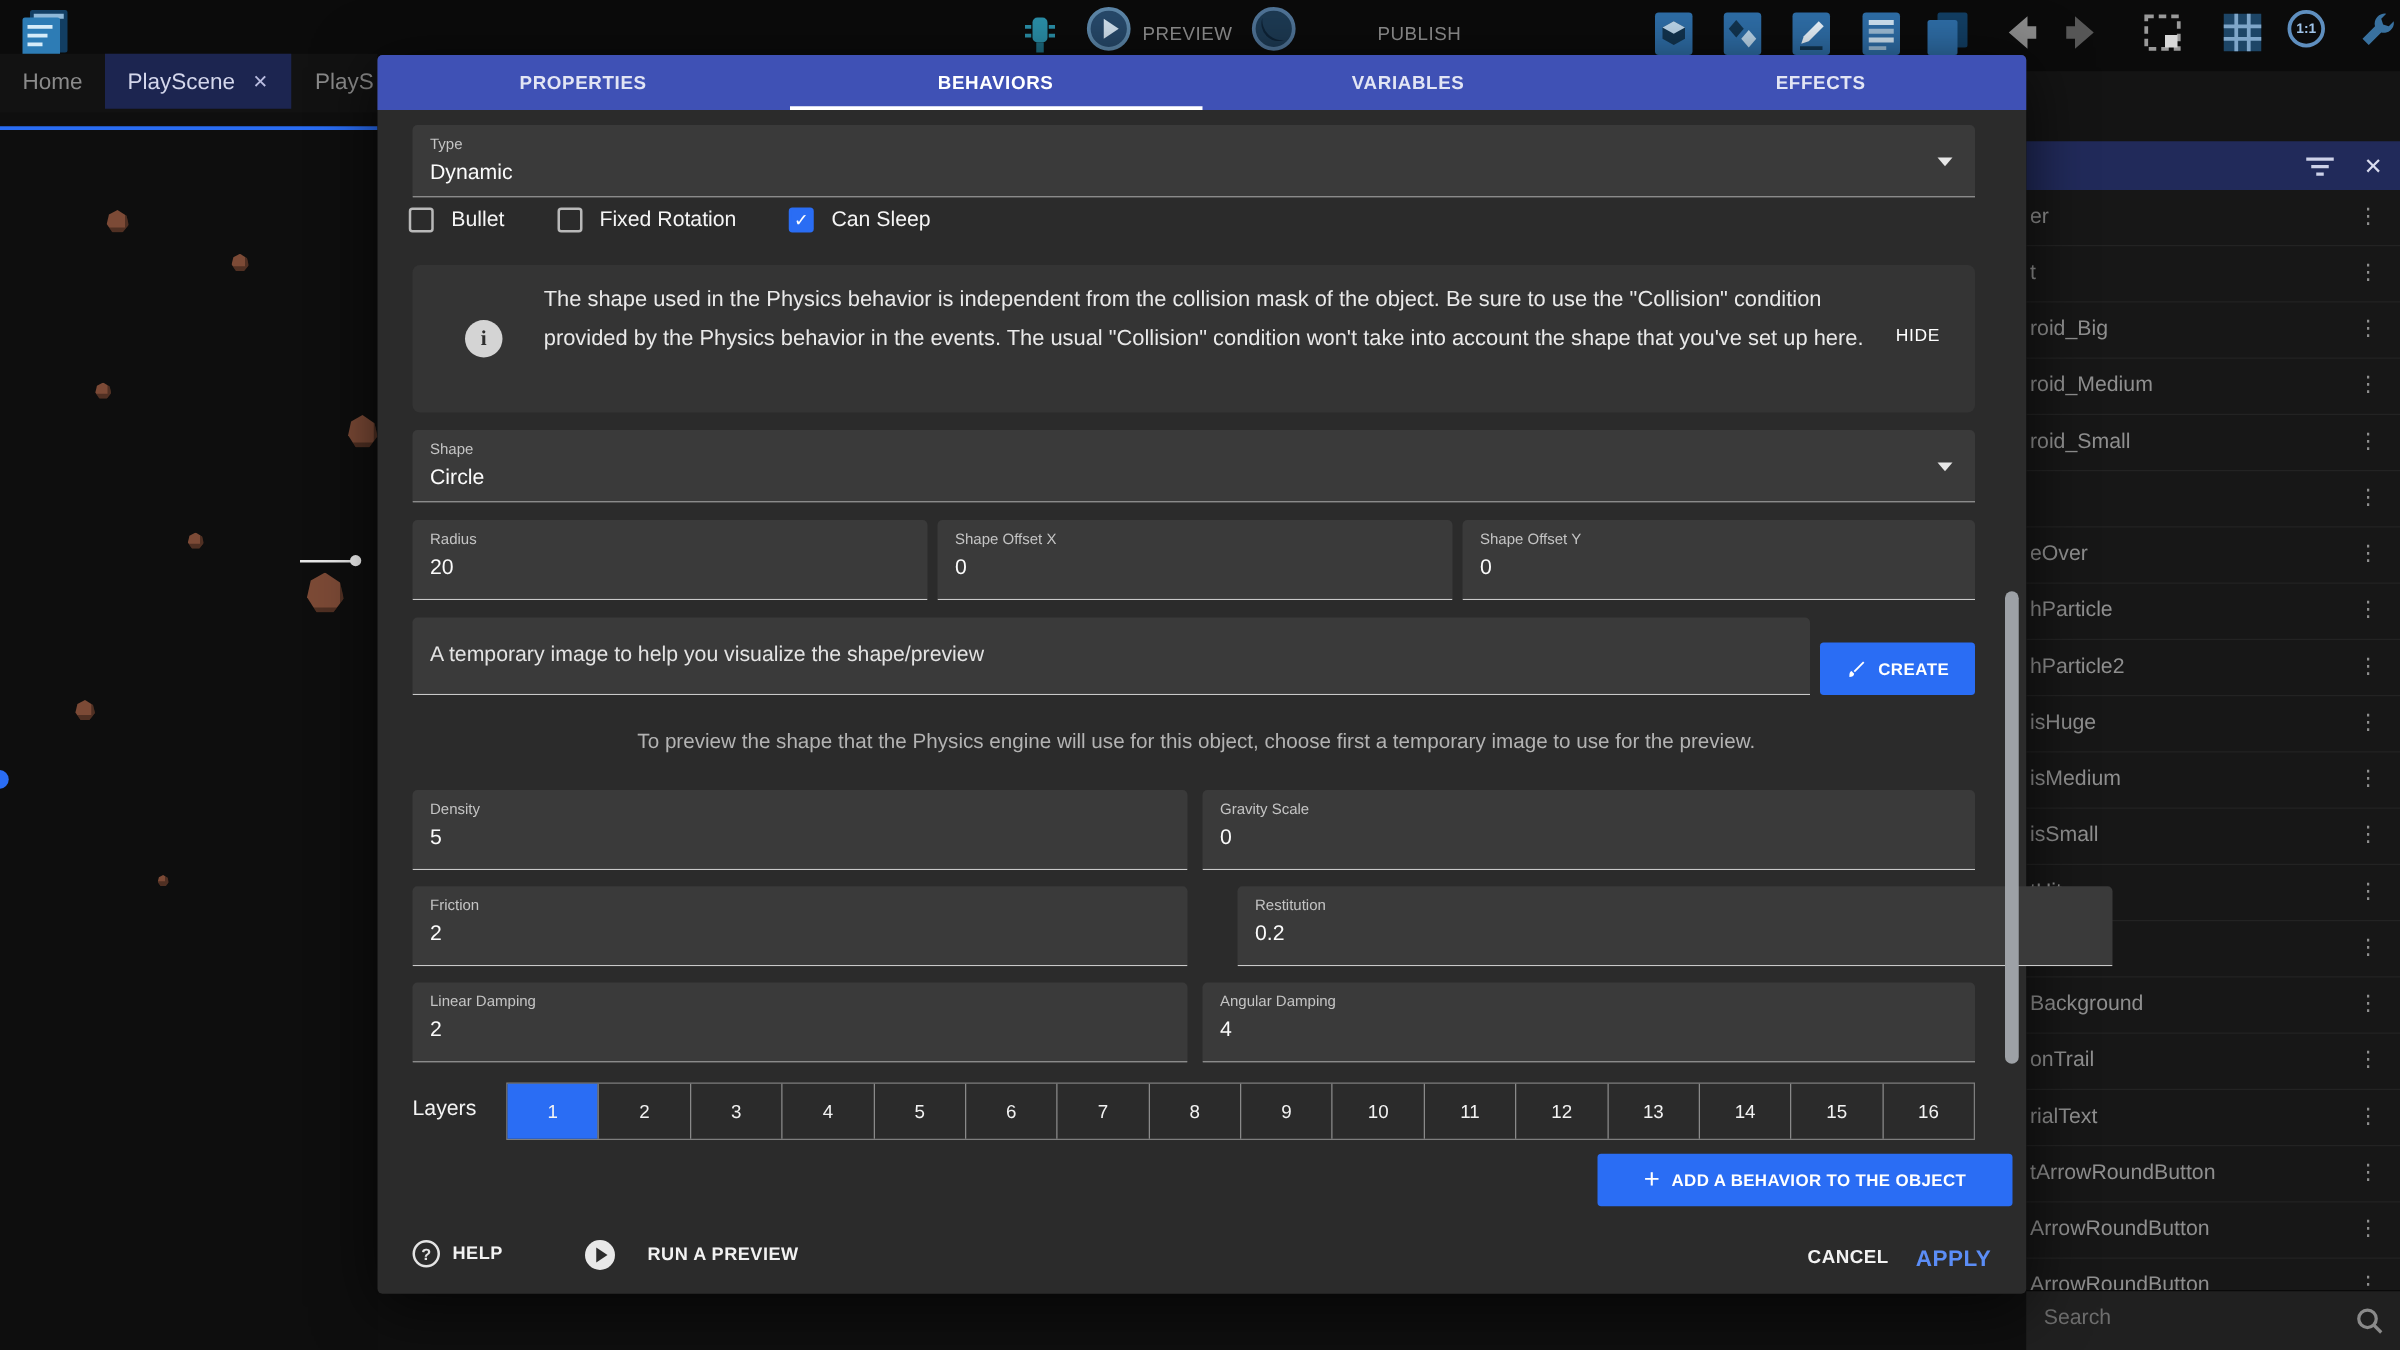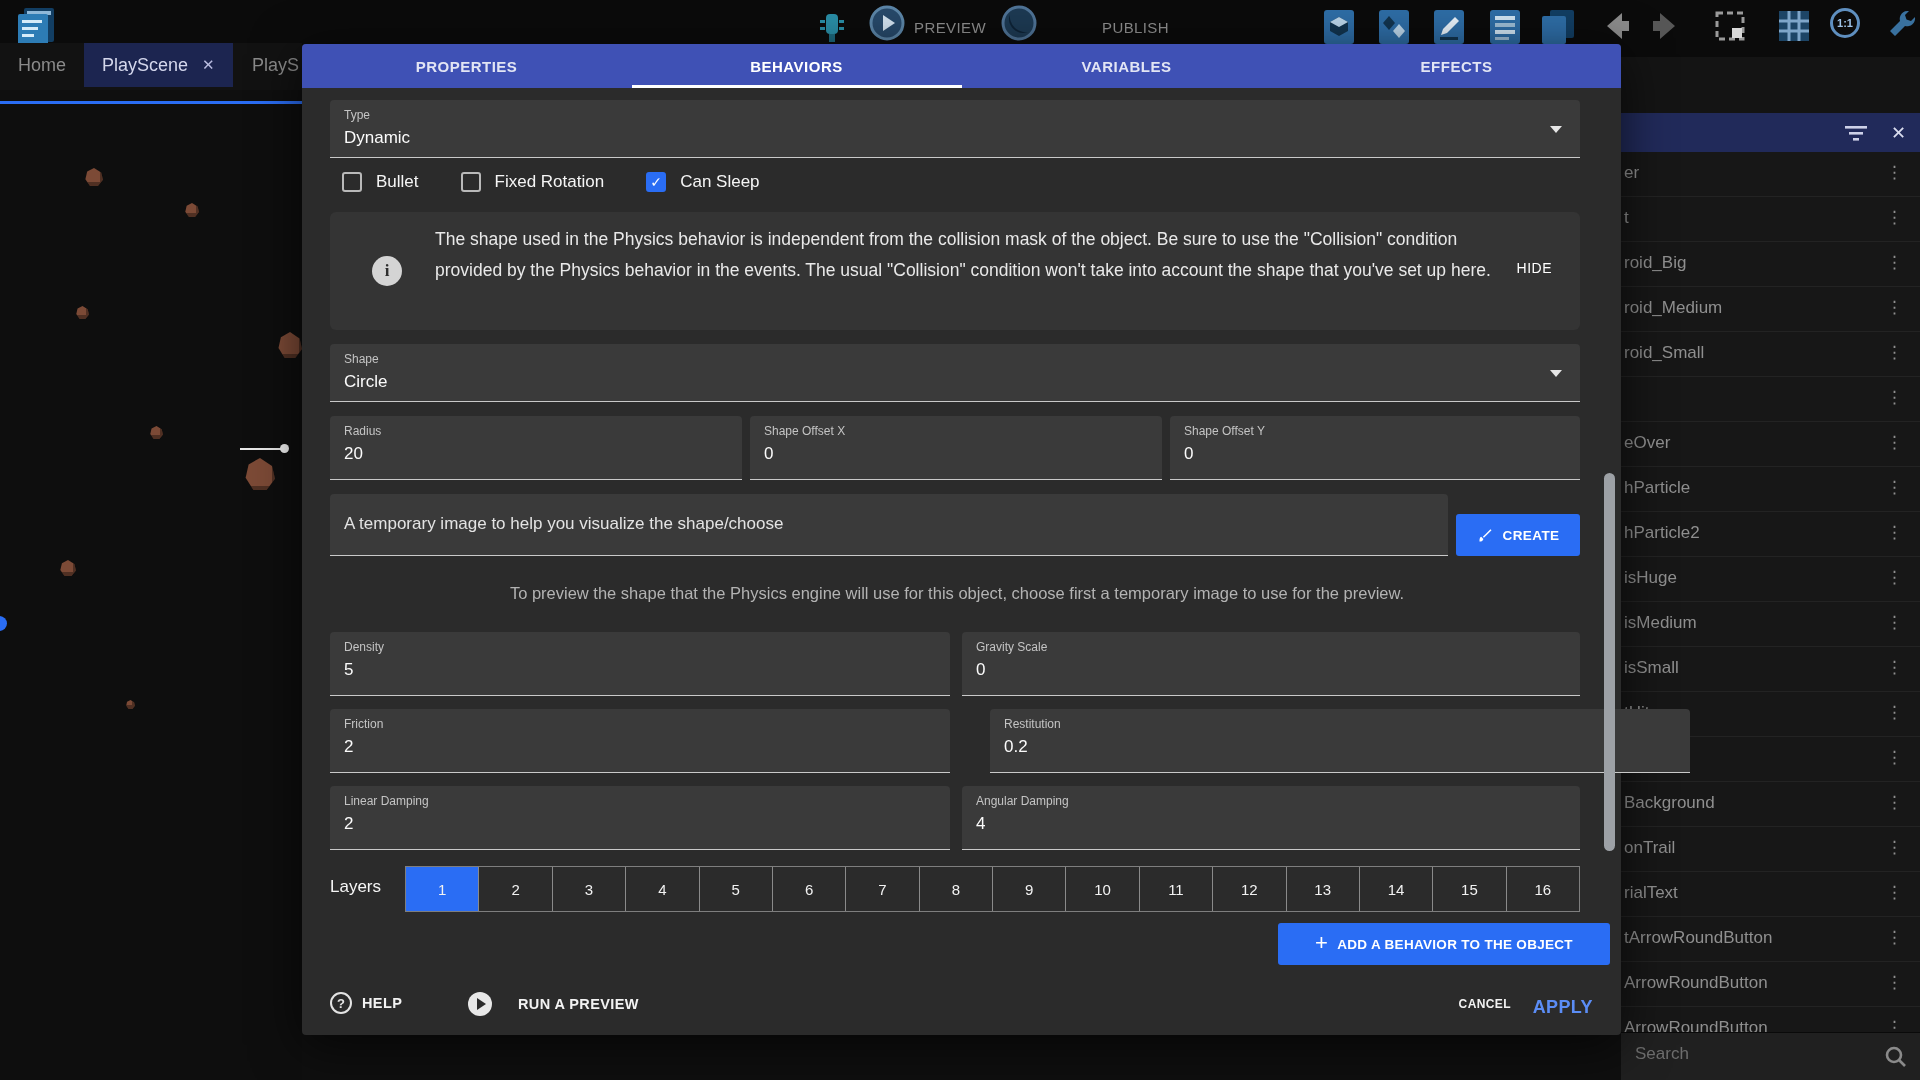--- a/index.html
+++ b/index.html
@@ -50,21 +50,21 @@
   .dlg-tab.active{color:#fff;}
   .dlg-tab-underline{position:absolute;left:330px;top:41px;width:330px;height:3px;background:#fff;}
 
   .field{position:absolute;background:#3a3a3a;border-radius:4px 4px 0 0;border-bottom:1px solid #c9c9c9;
          box-sizing:border-box;padding:8px 14px;}
   .field .lbl{font-size:12px;color:#c4c4c4;}
   .field .val{font-size:17px;color:#fbfbfb;margin-top:6px;}
   .caret{position:absolute;right:18px;top:50%;margin-top:-3px;width:0;height:0;
          border-left:6px solid transparent;border-right:6px solid transparent;border-top:7px solid #e6e6e6;}
 
-  .cbrow{position:absolute;left:40px;top:122px;height:26px;display:flex;align-items:flex-end;}
+  .cbrow{position:absolute;left:25px;top:122px;height:26px;display:flex;align-items:flex-start;}
   .cbitem{display:flex;align-items:center;margin-right:42px;}
   .cbbox{width:20px;height:20px;border:2px solid #b9b9b9;border-radius:3px;box-sizing:border-box;
          display:flex;align-items:center;justify-content:center;font-size:14px;color:#fff;}
   .cbbox.checked{background:#2a6df4;border-color:#2a6df4;}
   .cblabel{font-size:17px;color:#f5f5f5;margin-left:14px;}
 
   .infobox{position:absolute;left:28px;top:168px;width:1250px;height:118px;background:#343434;border-radius:6px;}
   .info-ico{position:absolute;left:42px;top:44px;width:30px;height:30px;border-radius:50%;background:#d4d4d4;
             display:flex;align-items:center;justify-content:center;font-size:17px;font-weight:bold;color:#2e2e2e;
             font-family:"Liberation Serif",serif;}
@@ -92,21 +92,21 @@
 
   .footer{position:absolute;left:0;top:940px;width:1319px;height:44px;}
   .help-wrap{position:absolute;left:28px;top:8px;display:flex;align-items:center;gap:10px;}
   .help-ico{width:22px;height:22px;border:2px solid #e4e4e4;border-radius:50%;box-sizing:border-box;
             display:flex;align-items:center;justify-content:center;font-size:13px;font-weight:bold;color:#e4e4e4;}
   .runprev-wrap{position:absolute;left:118px;top:8px;display:flex;align-items:center;gap:26px;margin-left:48px;}
   .play-ico{width:24px;height:24px;border-radius:50%;background:#e8e8e8;display:flex;align-items:center;justify-content:center;}
   .play-ico .tri{width:0;height:0;border-top:6px solid transparent;border-bottom:6px solid transparent;
                  border-left:9px solid #2b2b2b;margin-left:3px;}
   .footer-label{font-size:14.5px;font-weight:600;color:#f2f2f2;letter-spacing:.4px;}
-  .cancel-btn{position:absolute;right:110px;top:13px;font-size:12px;font-weight:600;color:#f2f2f2;letter-spacing:.4px;}
+  .cancel-btn{position:absolute;right:110px;top:13px;font-size:15px;font-weight:600;color:#f2f2f2;letter-spacing:.4px;}
   .apply-btn{position:absolute;right:28px;top:13px;font-size:18px;font-weight:600;color:#5b8df6;letter-spacing:.4px;}
 
   .dlg-scrollbar{position:absolute;left:1302px;top:429px;width:11px;height:378px;background:#9da1a6;border-radius:6px;}
 </style>
 </head>
 <body>
 
 <div class="stage">
 
   <div class="toolbar">
@@ -371,21 +371,21 @@
     <div class="field" style="left:448px;top:372px;width:412px;height:64px">
       <div class="lbl">Shape Offset X</div>
       <div class="val">0</div>
     </div>
     <div class="field" style="left:868px;top:372px;width:410px;height:64px">
       <div class="lbl">Shape Offset Y</div>
       <div class="val">0</div>
     </div>
 
     <div class="field temp-field" style="left:28px;top:450px;width:1118px;height:62px">
-      <div class="val">A temporary image to help you visualize the shape/choose</div>
+      <div class="val">A temporary image to help you visualize the shape/preview</div>
     </div>
     <div class="btn create-btn">
       <svg width="17" height="17" viewBox="0 0 24 24">
         <path d="M3.5 20.5c3.2 0 5-1.2 5.5-3.6L6 13.9c-2.3.6-2.5 3.4-2.5 6.6z" fill="#fff"></path>
         <path d="M9.8 15.2 20.5 4.6 19 3.1 8.3 13.8z" fill="#fff"></path>
       </svg>
       <span>CREATE</span>
     </div>
 
     <div class="hint">To preview the shape that the Physics engine will use for this object, choose first a temporary image to use for the preview.</div>

